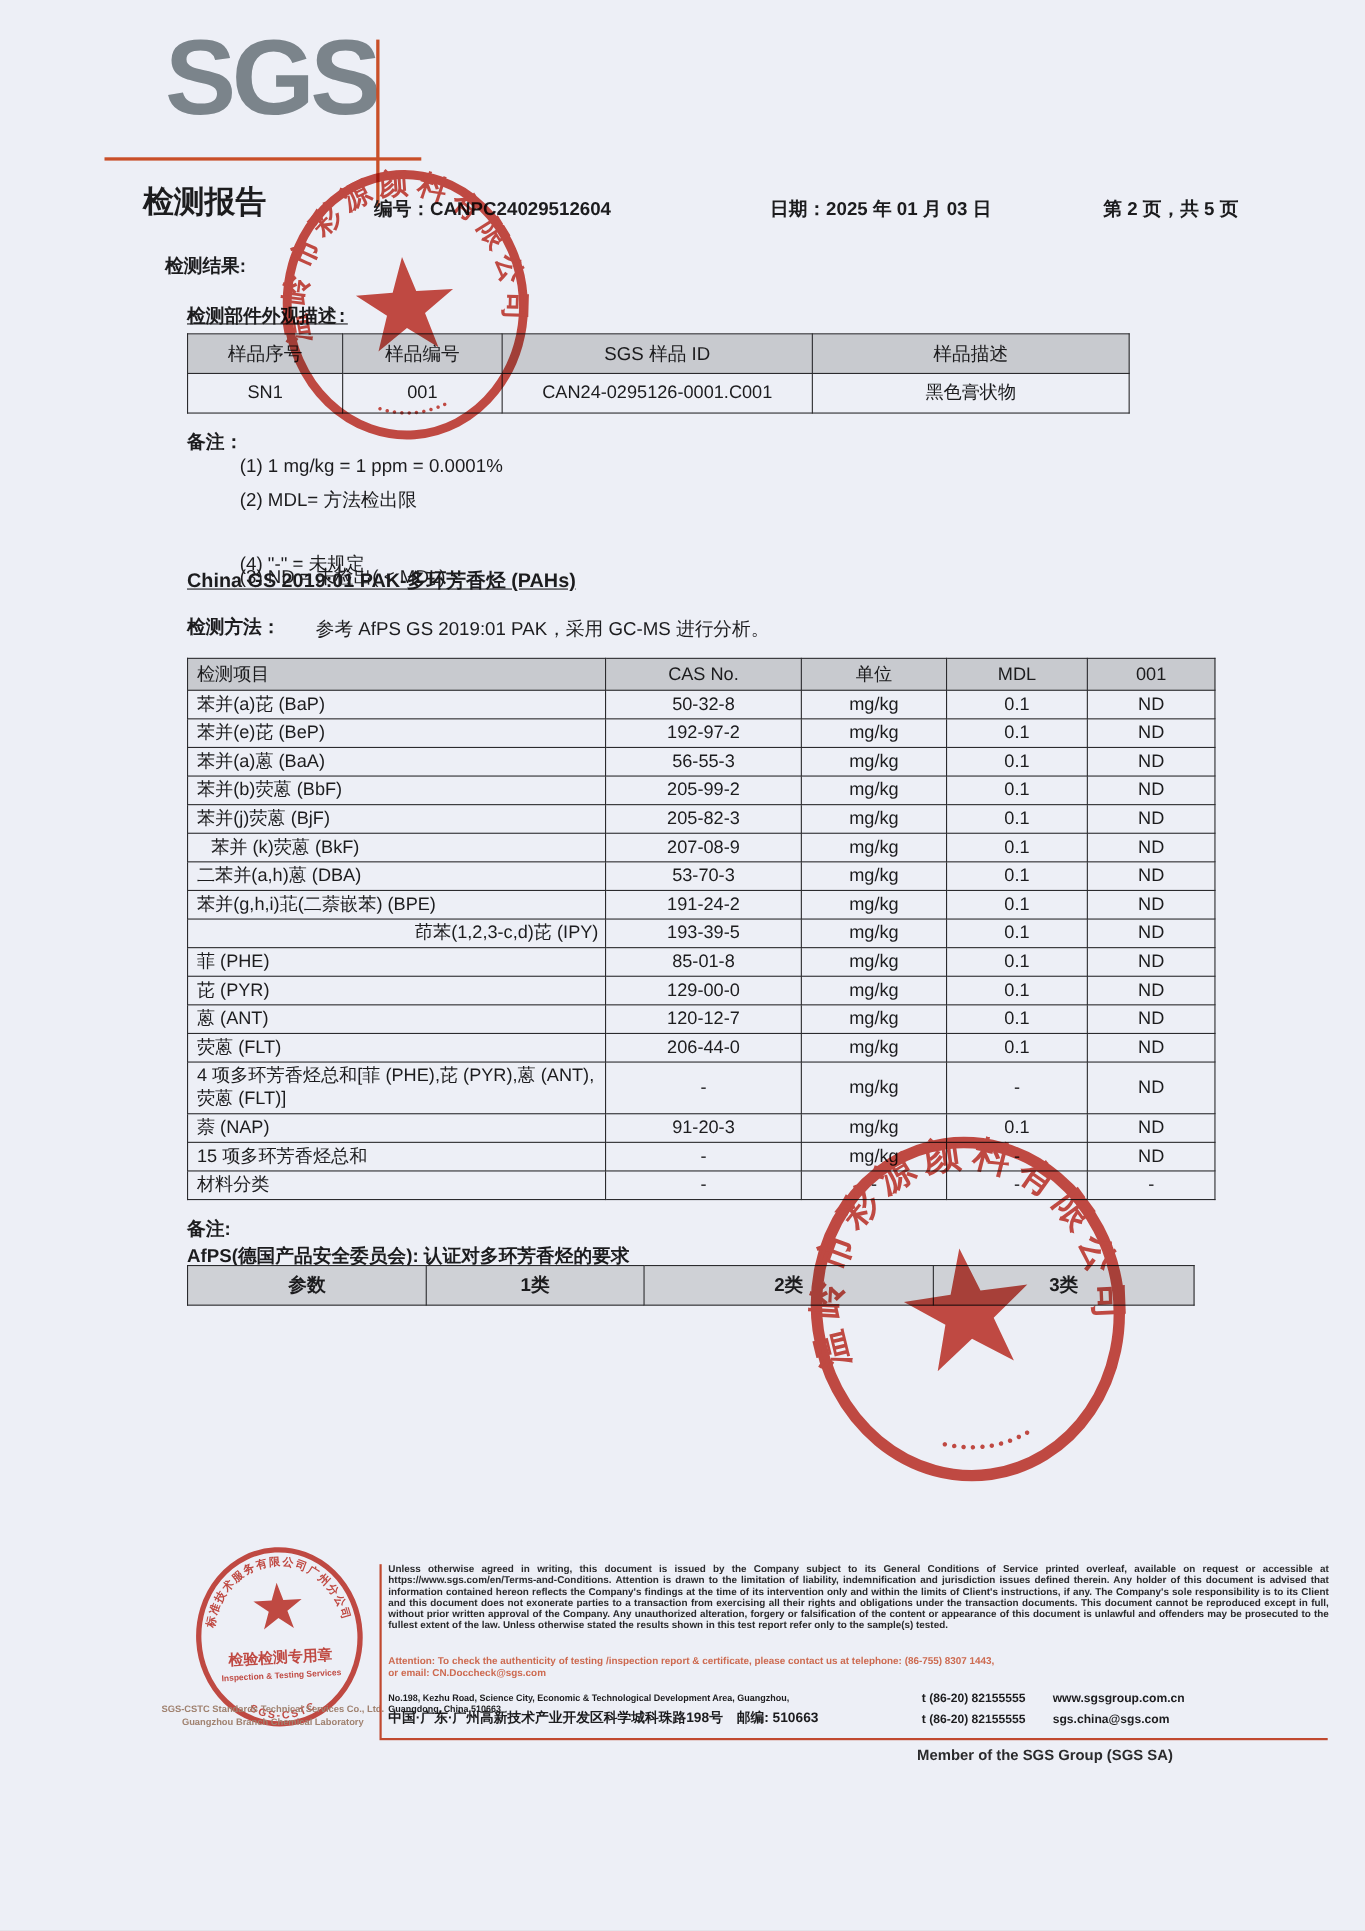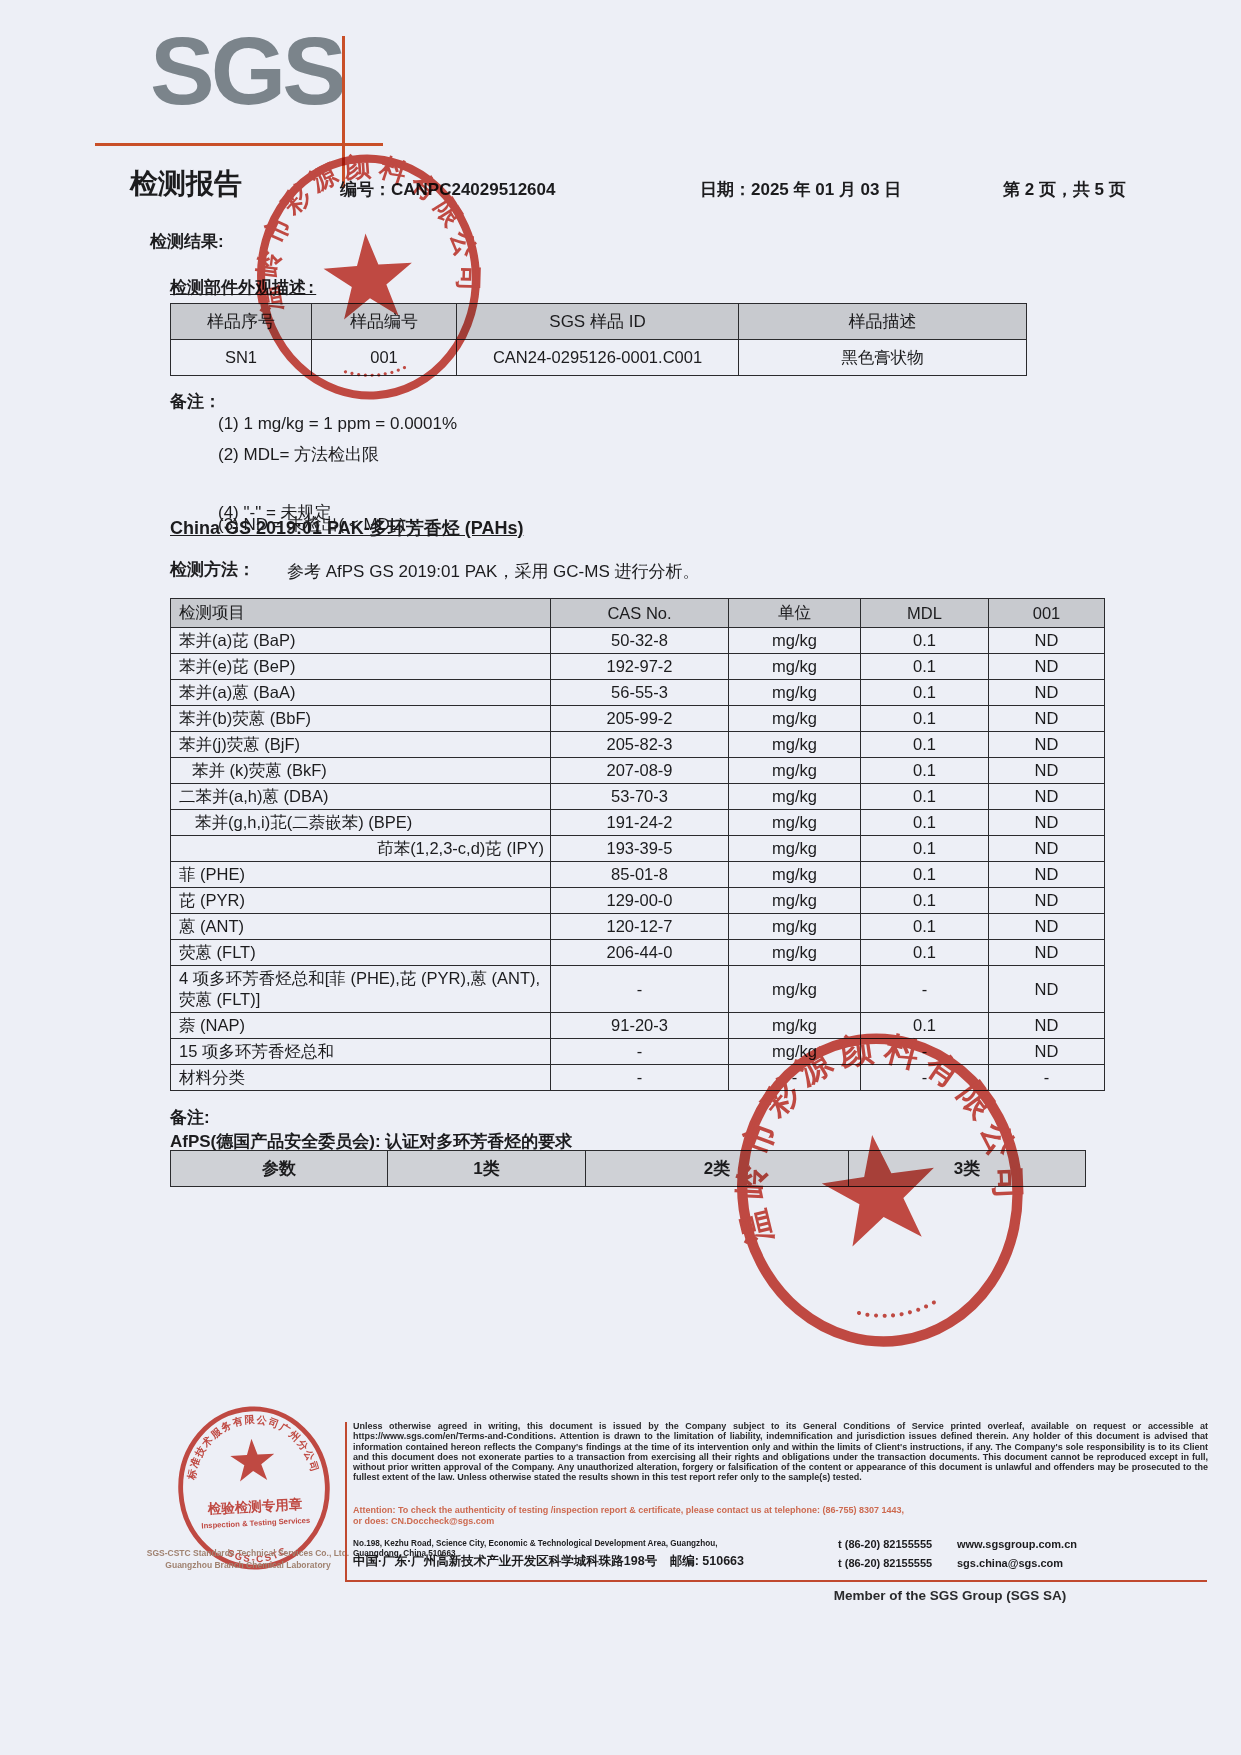--- a/index.html
+++ b/index.html
@@ -171,21 +171,21 @@
           <td>ND</td>
         </tr>
         <tr>
           <td style="text-align: left; padding-left: 8px;">二苯并(a,h)蒽 (DBA)</td>
           <td>53-70-3</td>
           <td>mg/kg</td>
           <td>0.1</td>
           <td>ND</td>
         </tr>
         <tr>
-          <td style="text-align: left; padding-left: 24px;">苯并(g,h,i)苝(二萘嵌苯) (BPE)</td>
+          <td style="text-align: left; padding-left: 8px;">苯并(g,h,i)苝(二萘嵌苯) (BPE)</td>
           <td>191-24-2</td>
           <td>mg/kg</td>
           <td>0.1</td>
           <td>ND</td>
         </tr>
         <tr>
           <td style="text-align: right; padding-left: 8px;">茚苯(1,2,3-c,d)芘 (IPY)</td>
           <td>193-39-5</td>
           <td>mg/kg</td>
           <td>0.1</td>
@@ -310,21 +310,21 @@
       <textPath href="#arcFB" startOffset="50%" text-anchor="middle">SGS-CSTC</textPath>
     </text>
   </svg>
 
   <div class="f-company" style="top:1548px;">SGS-CSTC Standards Technical Services Co., Ltd.</div>
   <div class="f-company" style="top:1560px;">Guangzhou Branch Chemical Laboratory</div>
 
   <div class="f-vline"></div>
   <div class="f-disclaimer">Unless otherwise agreed in writing, this document is issued by the Company subject to its General Conditions of Service printed overleaf, available on request or accessible at https://www.sgs.com/en/Terms-and-Conditions. Attention is drawn to the limitation of liability, indemnification and jurisdiction issues defined therein. Any holder of this document is advised that information contained hereon reflects the Company's findings at the time of its intervention only and within the limits of Client's instructions, if any. The Company's sole responsibility is to its Client and this document does not exonerate parties to a transaction from exercising all their rights and obligations under the transaction documents. This document cannot be reproduced except in full, without prior written approval of the Company. Any unauthorized alteration, forgery or falsification of the content or appearance of this document is unlawful and offenders may be prosecuted to the fullest extent of the law. Unless otherwise stated the results shown in this test report refer only to the sample(s) tested.</div>
   <div class="f-attention" style="top:1505px;">Attention: To check the authenticity of testing /inspection report &amp; certificate, please contact us at telephone: (86-755) 8307 1443,</div>
-  <div class="f-attention" style="top:1516px;">or does: CN.Doccheck@sgs.com</div>
+  <div class="f-attention" style="top:1516px;">or email: CN.Doccheck@sgs.com</div>
 
   <div class="f-addr-en">No.198, Kezhu Road, Science City, Economic &amp; Technological Development Area, Guangzhou, Guangdong, China 510663</div>
   <div class="f-addr-cn">中国·广东·广州高新技术产业开发区科学城科珠路198号　邮编: 510663</div>
   <div class="f-phone" style="top:1538px;">t (86-20) 82155555</div>
   <div class="f-phone" style="top:1557px;">t (86-20) 82155555</div>
   <div class="f-net" style="top:1538px;">www.sgsgroup.com.cn</div>
   <div class="f-net" style="top:1557px;">sgs.china@sgs.com</div>
 
   <div class="f-hline"></div>
   <div class="f-member">Member of the SGS Group (SGS SA)</div>

